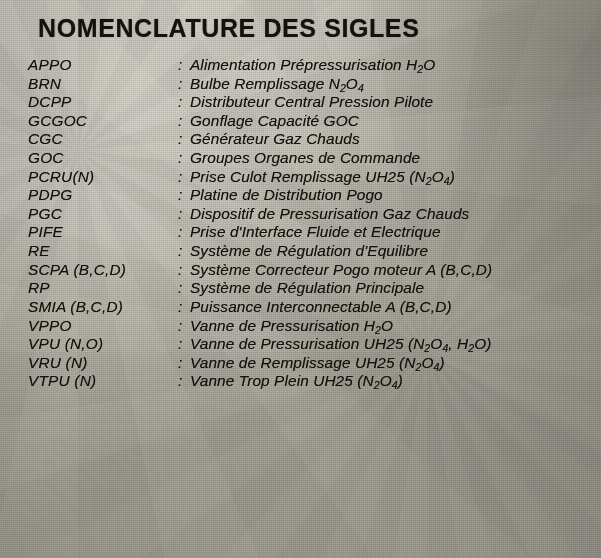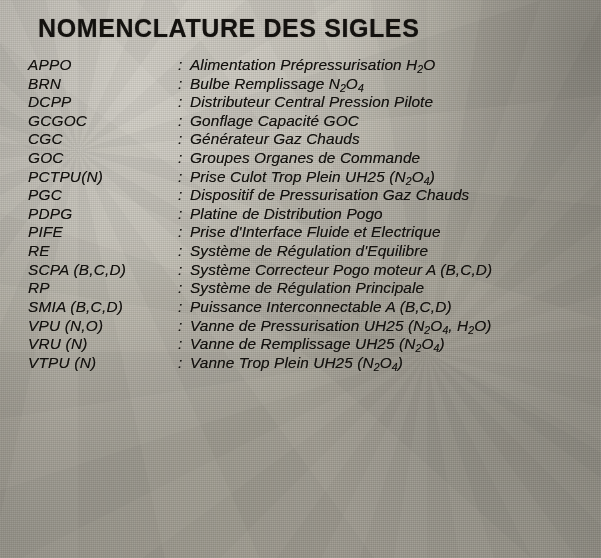--- a/index.html
+++ b/index.html
@@ -143,35 +143,35 @@
             <td class="acronym">CGC</td>
             <td class="colon">:</td>
             <td class="definition">Générateur Gaz Chauds</td>
           </tr>
           <tr>
             <td class="acronym">GOC</td>
             <td class="colon">:</td>
             <td class="definition">Groupes Organes de Commande</td>
           </tr>
           <tr>
-            <td class="acronym">PCTPU(N)</td>
-            <td class="colon">:</td>
-            <td class="definition">Prise Culot Trop Plein UH25 (N<sub>2</sub>O<sub>4</sub>)</td>
+            <td class="acronym">PCRU(N)</td>
+            <td class="colon">:</td>
+            <td class="definition">Prise Culot Remplissage UH25 (N<sub>2</sub>O<sub>4</sub>)</td>
+          </tr>
+          <tr>
+            <td class="acronym">PDPG</td>
+            <td class="colon">:</td>
+            <td class="definition">Platine de Distribution Pogo</td>
           </tr>
           <tr>
             <td class="acronym">PGC</td>
             <td class="colon">:</td>
             <td class="definition">Dispositif de Pressurisation Gaz Chauds</td>
           </tr>
           <tr>
-            <td class="acronym">PDPG</td>
-            <td class="colon">:</td>
-            <td class="definition">Platine de Distribution Pogo</td>
-          </tr>
-          <tr>
             <td class="acronym">PIFE</td>
             <td class="colon">:</td>
             <td class="definition">Prise d'Interface Fluide et Electrique</td>
           </tr>
           <tr>
             <td class="acronym">RE</td>
             <td class="colon">:</td>
             <td class="definition">Système de Régulation d'Equilibre</td>
           </tr>
           <tr>
@@ -181,20 +181,25 @@
           </tr>
           <tr>
             <td class="acronym">RP</td>
             <td class="colon">:</td>
             <td class="definition">Système de Régulation Principale</td>
           </tr>
           <tr>
             <td class="acronym">SMIA (B,C,D)</td>
             <td class="colon">:</td>
             <td class="definition">Puissance Interconnectable A (B,C,D)</td>
+          </tr>
+          <tr>
+            <td class="acronym">VPPO</td>
+            <td class="colon">:</td>
+            <td class="definition">Vanne de Pressurisation H<sub>2</sub>O</td>
           </tr>
           <tr>
             <td class="acronym">VPU (N,O)</td>
             <td class="colon">:</td>
             <td class="definition">Vanne de Pressurisation UH25 (N<sub>2</sub>O<sub>4</sub>, H<sub>2</sub>O)</td>
           </tr>
           <tr>
             <td class="acronym">VRU (N)</td>
             <td class="colon">:</td>
             <td class="definition">Vanne de Remplissage UH25 (N<sub>2</sub>O<sub>4</sub>)</td>

